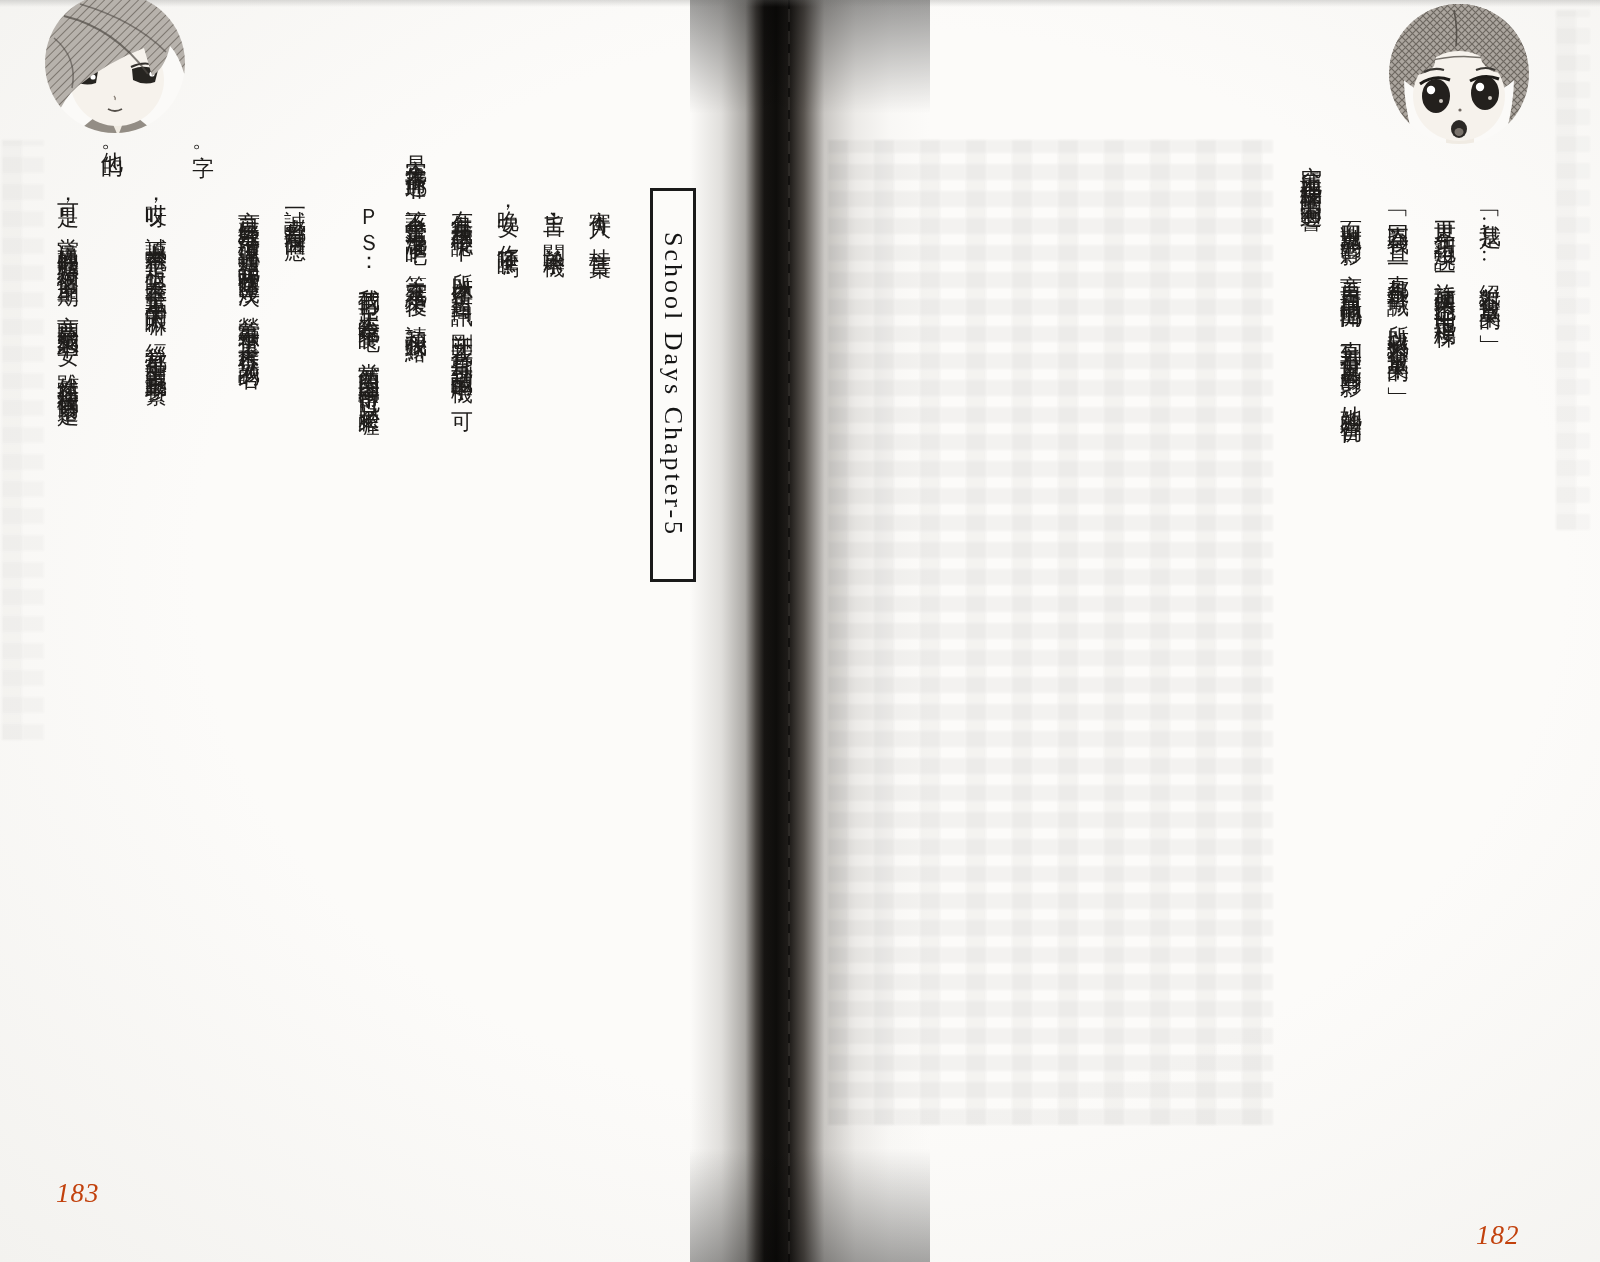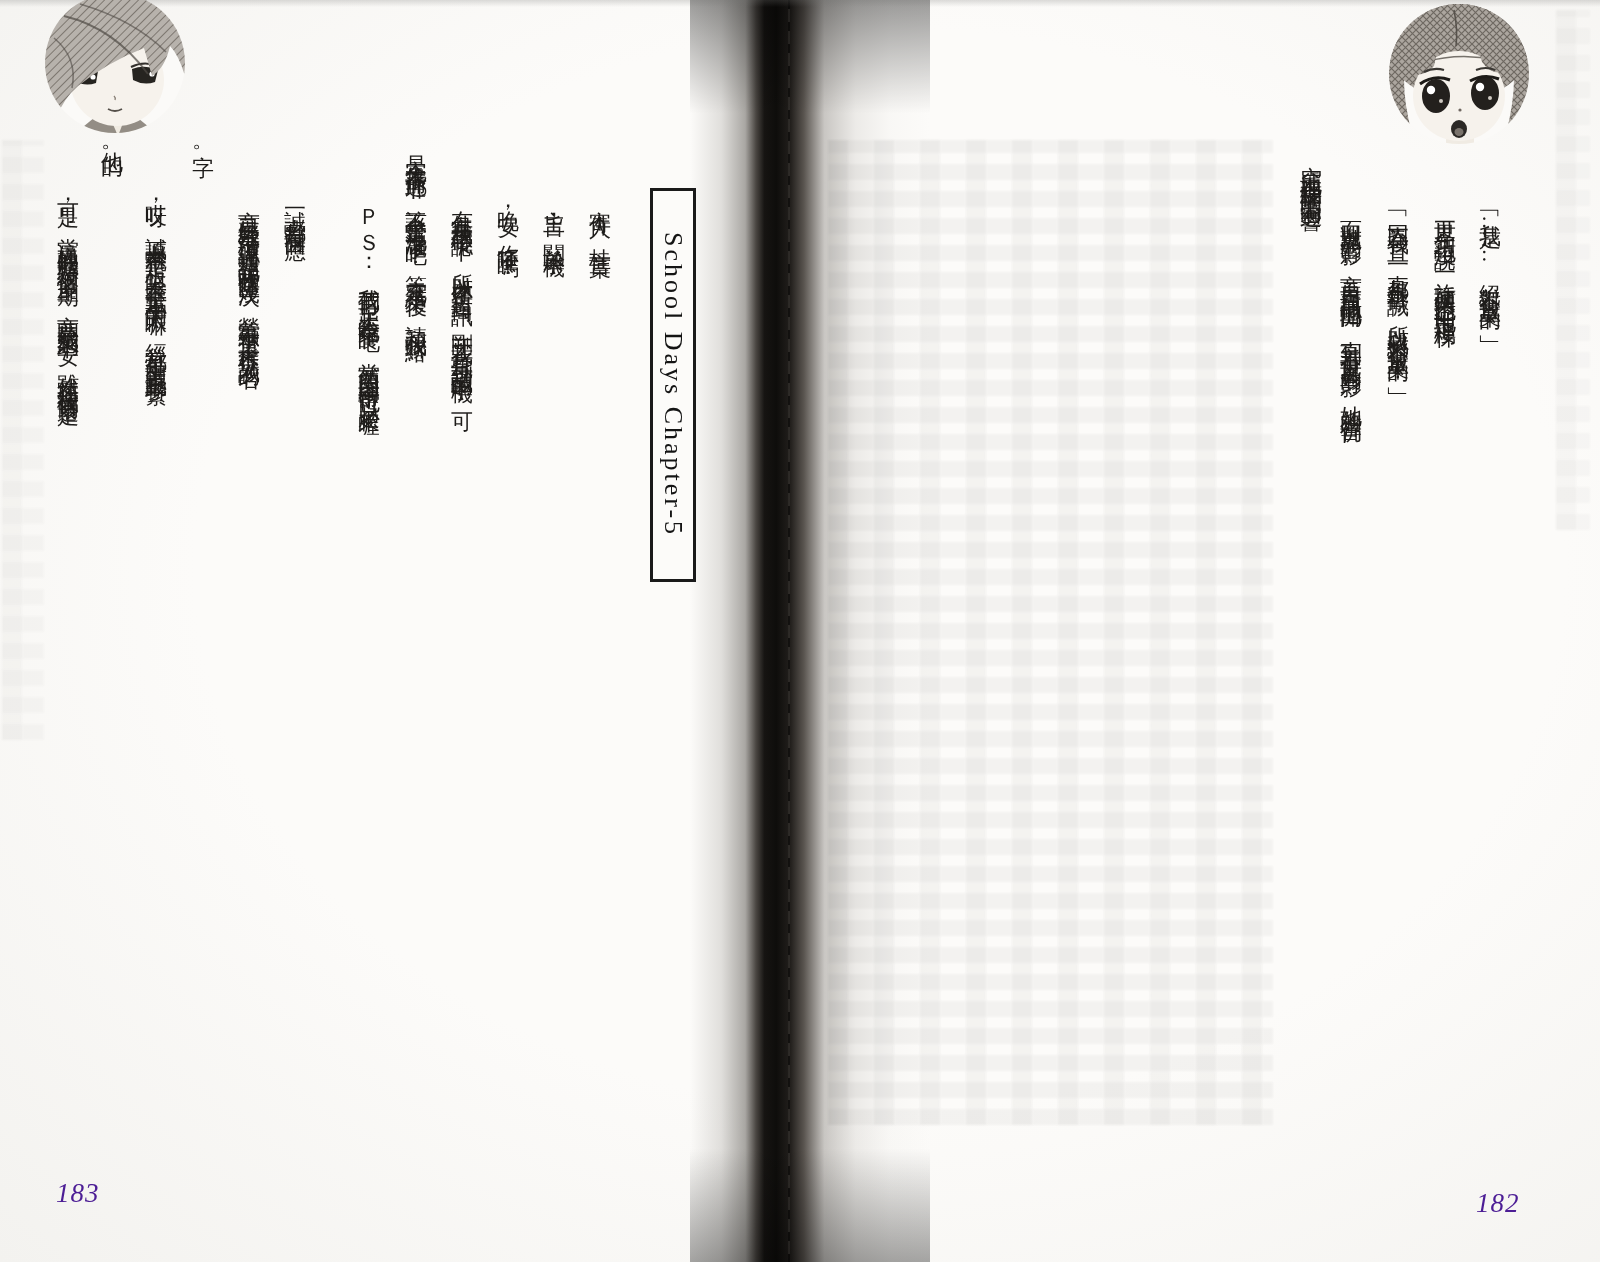--- a/index.html
+++ b/index.html
@@ -59,25 +59,25 @@
   .chapter-box{
     position:absolute;left:650px;top:188px;height:368px;
     border:3px solid #1a1a1a;background:#fcfbf9;
     writing-mode:vertical-rl;text-orientation:mixed;
     font-size:26px;letter-spacing:3px;color:#141414;
     padding:10px 5px;display:flex;align-items:center;justify-content:center;
     font-family:"Liberation Serif","DejaVu Serif",serif;
   }
   
   .pageno{
-    position:absolute;font-style:italic;font-size:27px;color:#4c1d95;
+    position:absolute;font-style:italic;font-size:27px;color:#c2410c;
     font-family:"Liberation Serif","DejaVu Serif",serif;letter-spacing:1px;
   }
   .pageno.left{left:56px;top:1178px;}
-  .pageno.right{left:1476px;top:1188px;font-family:Liberation Serif, serif;}
+  .pageno.right{left:1476px;top:1220px;font-family:Liberation Serif, serif;}
   
   .avatar{position:absolute;}
   .avatar.left{left:44px;top:-8px;}
   .avatar.right{left:1388px;top:2px;}
 </style>
 </head>
 <body>
 
 <div class="spine"></div>
 <div class="stitch"></div>

